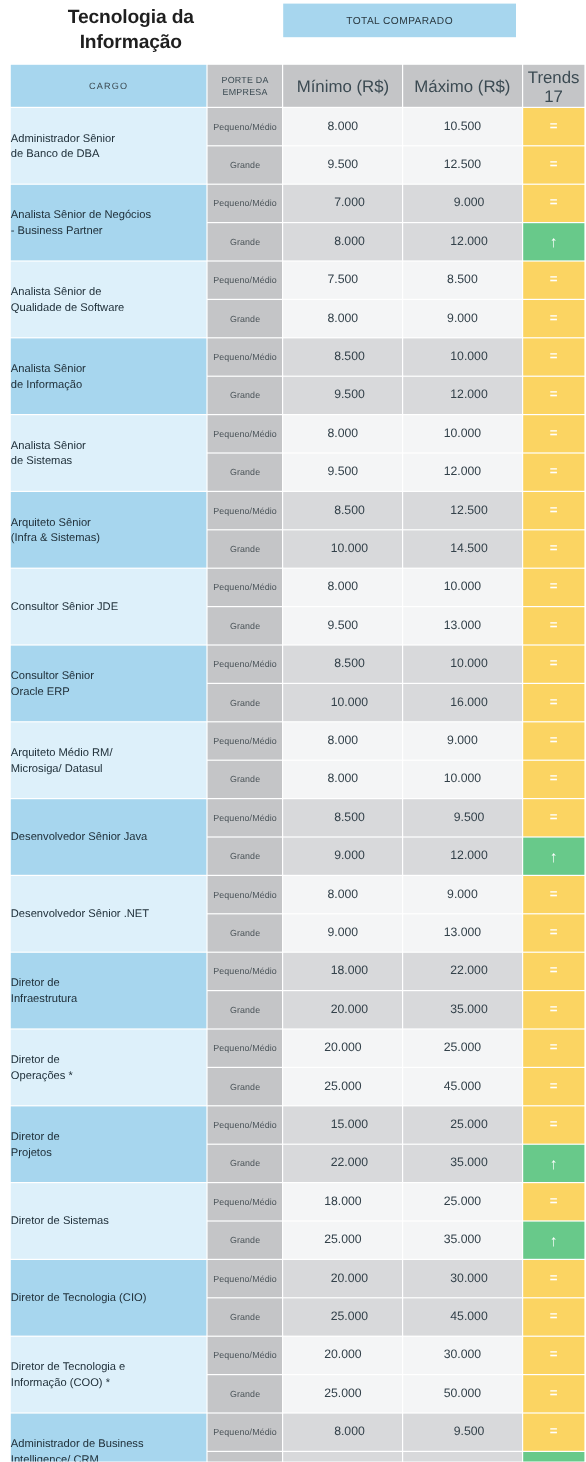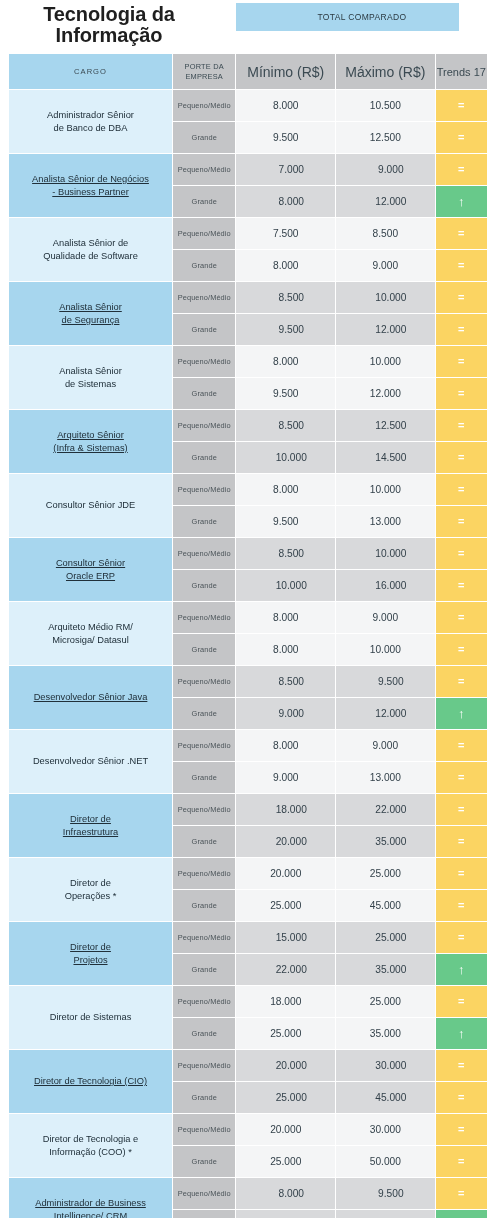--- a/index.html
+++ b/index.html
@@ -27,41 +27,40 @@
   .top-area {
     position: relative;
     height: 53px;
     width: 488px;
   }
   .page-title {
     position: absolute;
     left: 24px;
     top: 4px;
     width: 170px;
-    font-size: 20px;
+    font-size: 16px;
     font-weight: bold;
     line-height: 21px;
     color: #1f1f1f;
     text-align: center;
     letter-spacing: -0.1px;
   }
   .total-banner {
     position: absolute;
     left: 236px;
     top: 3px;
     width: 194px;
     height: 28px;
     background: #a7d6ee;
     display: flex;
     align-items: center;
     justify-content: center;
     font-size: 8.5px;
     letter-spacing: 0.35px;
     color: #2b3a42;
-    padding-left: 29px;
   }
 
   
   table.salary {
     border-collapse: separate;
     border-spacing: 1px;
     width: 480px;
     margin: 0 0 0 8px;
     table-layout: fixed;
   }
@@ -88,33 +87,32 @@
   th.h-cargo {
     background: #a7d6ee;
     letter-spacing: 1px;
     font-size: 7.6px;
   }
   th.h-porte, th.h-min, th.h-max, th.h-trend {
     background: #c4c5c7;
   }
   th.h-porte { font-size: 7.4px; line-height: 10px; letter-spacing: 0.2px; }
   th.h-min, th.h-max { font-size: 14px; }
-  th.h-trend { font-size: 11px; }
+  th.h-trend { font-size: 14px; }
 
   
   td.cargo {
-    text-align: center;
     font-size: 9.3px;
     font-weight: bold;
     line-height: 12.5px;
     color: #20303a;
     padding: 0 6px;
   }
   td.cargo.shade-a { background: #ddf0fa; }
-  td.cargo.shade-b { background: #a7d6ee; text-decoration: underline; }
+  td.cargo.shade-b { background: #a7d6ee; }
 
   
   td.porte {
     height: 31px;
     text-align: center;
     font-size: 7.4px;
     color: #4a5358;
     background: #c4c5c7;
     letter-spacing: 0.1px;
   }
@@ -212,21 +210,21 @@
           <td class="val shade-a">8.500</td>
           <td class="trend eq"><span class="trend-glyph">=</span></td>
         </tr>
         <tr>
           <td class="porte">Grande</td>
           <td class="val shade-a">8.000</td>
           <td class="val shade-a">9.000</td>
           <td class="trend eq"><span class="trend-glyph">=</span></td>
         </tr>
         <tr>
-          <td class="cargo shade-b" rowspan="2"><span>Analista Sênior</span><br><span>de Segurança</span></td>
+          <td class="cargo shade-b" rowspan="2"><span>Analista Sênior</span><br><span>de Informação</span></td>
           <td class="porte">Pequeno/Médio</td>
           <td class="val shade-b">8.500</td>
           <td class="val shade-b">10.000</td>
           <td class="trend eq"><span class="trend-glyph">=</span></td>
         </tr>
         <tr>
           <td class="porte">Grande</td>
           <td class="val shade-b">9.500</td>
           <td class="val shade-b">12.000</td>
           <td class="trend eq"><span class="trend-glyph">=</span></td>

